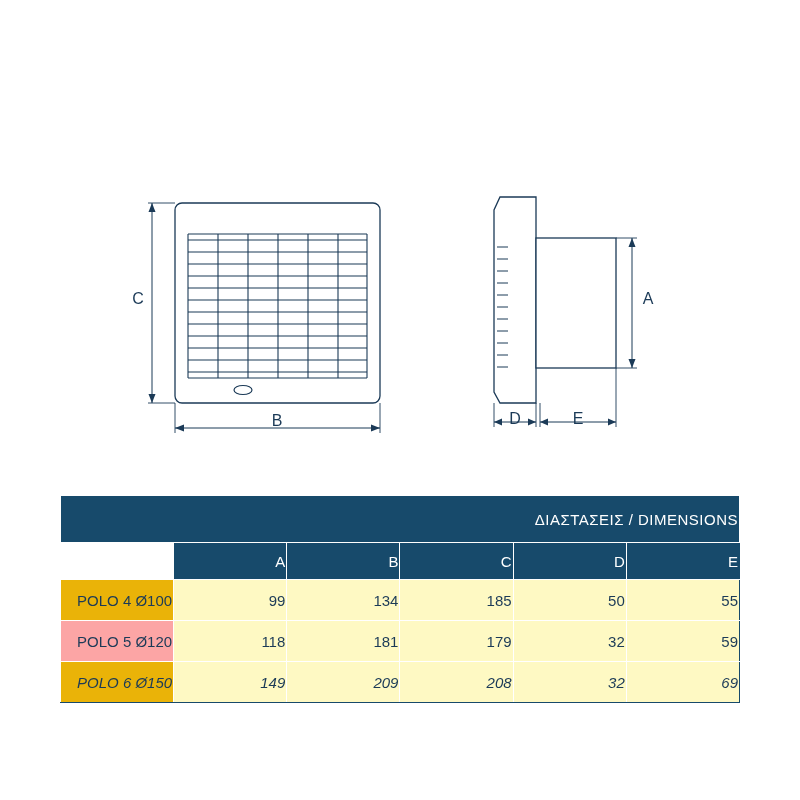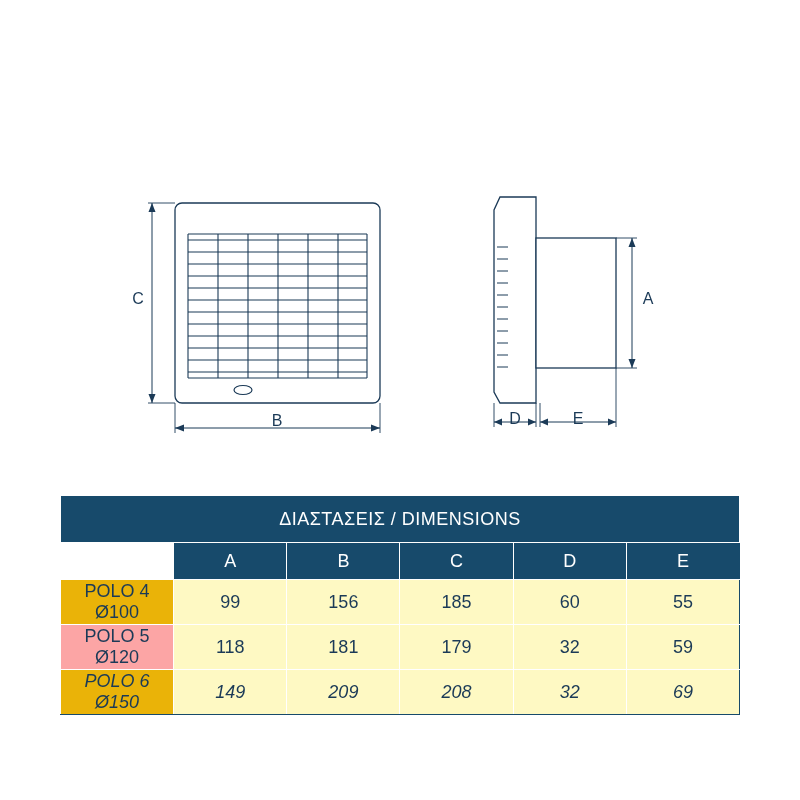--- a/index.html
+++ b/index.html
@@ -35,22 +35,22 @@
   .dim-table {
     position: absolute;
     left: 60px;
     top: 495px;
     width: 680px;
     border-collapse: collapse;
     table-layout: fixed;
   }
   .dim-table th, .dim-table td {
     border: 1px solid #ffffff;
-    text-align: center;
-    font-size: 18px;
+    text-align: right;
+    font-size: 15px;
     font-weight: normal;
     color: #1b3a57;
   }
   .dim-title {
     background: #174a6b;
     color: #ffffff !important;
     font-size: 17px;
     font-weight: bold;
     letter-spacing: .5px;
     height: 44px;
@@ -222,23 +222,23 @@
         <td class="hdr-col">A</td>
         <td class="hdr-col">B</td>
         <td class="hdr-col">C</td>
         <td class="hdr-col">D</td>
         <td class="hdr-col edge-right">E</td>
       </tr>
 
       <tr>
         <td class="row-label">POLO 4 Ø100</td>
         <td class="cell">99</td>
-        <td class="cell">156</td>
+        <td class="cell">134</td>
         <td class="cell">185</td>
-        <td class="cell">60</td>
+        <td class="cell">50</td>
         <td class="cell edge-right">55</td>
       </tr>
 
       <tr>
         <td class="row-label alt">POLO 5 Ø120</td>
         <td class="cell alt">118</td>
         <td class="cell alt">181</td>
         <td class="cell alt">179</td>
         <td class="cell alt">32</td>
         <td class="cell alt edge-right">59</td>

